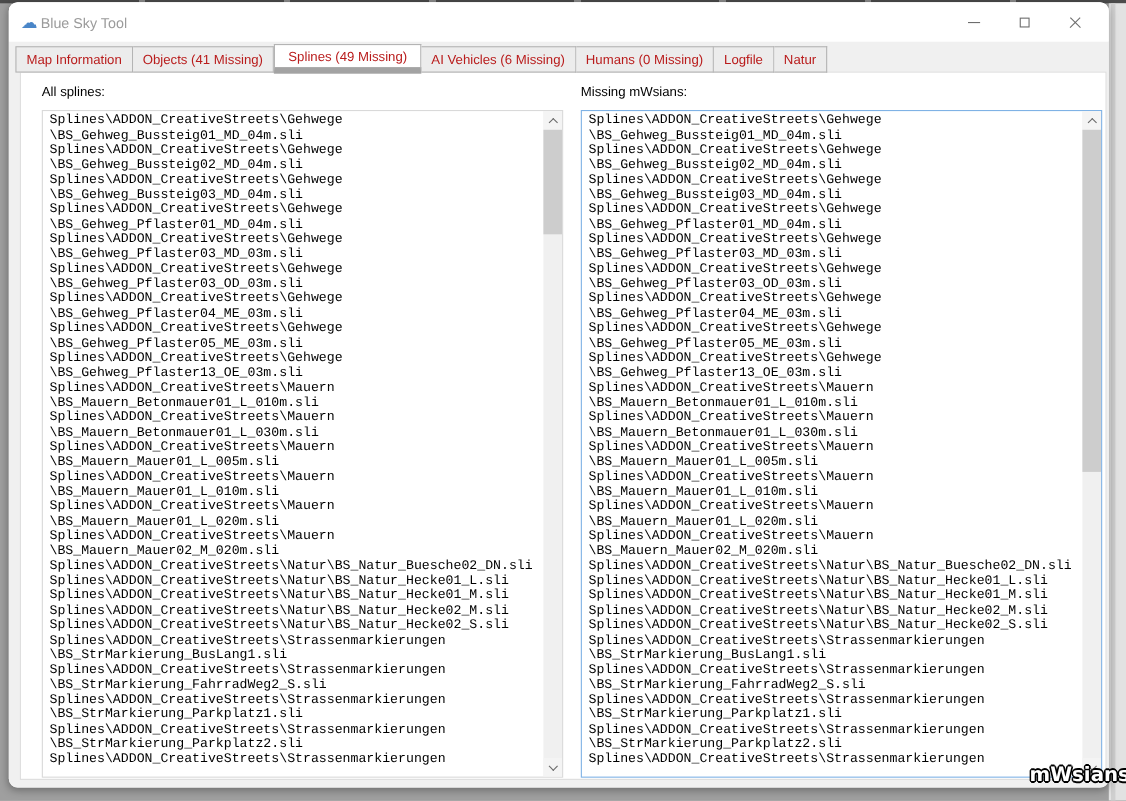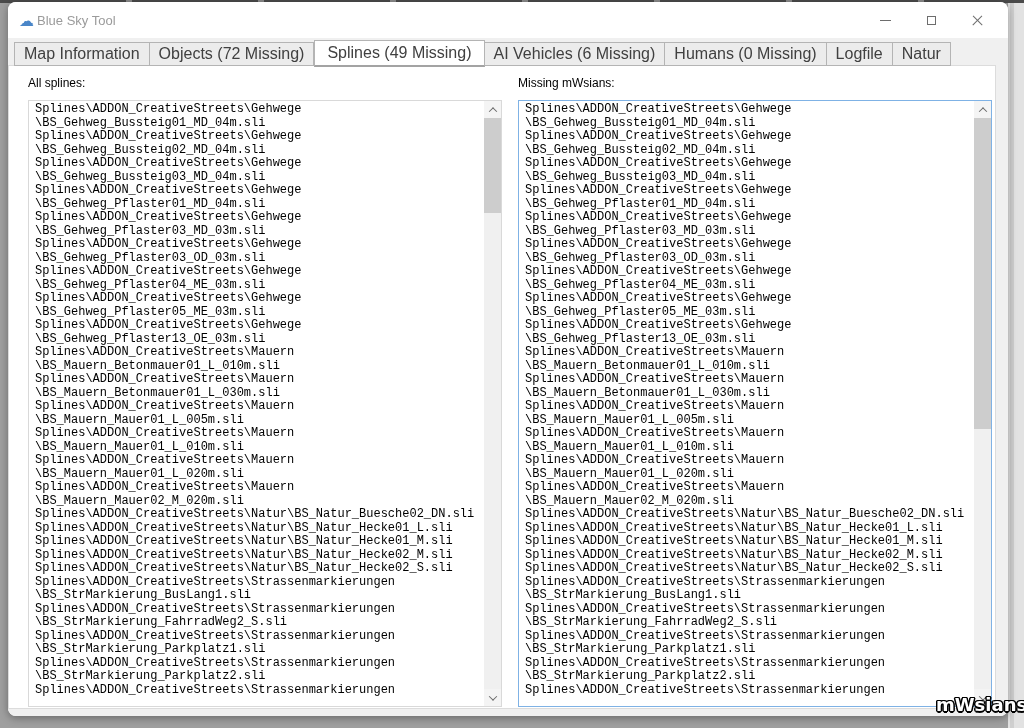--- a/index.html
+++ b/index.html
@@ -31,27 +31,27 @@
   .glyph-close div { position:absolute; left:0; top:6px; width:13px; height:1.4px; background:#6d6d6d; }
   .glyph-close div:nth-child(1){ transform:rotate(45deg); }
   .glyph-close div:nth-child(2){ transform:rotate(-45deg); }
 
   .client { position:absolute; left:0; top:36px; width:100%; height:678px; background:#f0f0f0;
     border-radius:0 0 8px 8px; }
 
   
   .tabstrip { position:absolute; left:6px; top:1px; height:27px; display:flex; align-items:flex-end; z-index:3; }
   .tab { height:24px; background:#ececec; border:1px solid #b4b4b4; border-left-width:0;
-    font-size:16px; color:#404040; padding:0 9px; display:flex; align-items:center; white-space:nowrap;text-align:right; }
+    font-size:12px; color:#b91c1c; padding:0 9px; display:flex; align-items:center; white-space:nowrap;text-align:right; }
   .tab:first-child { border-left-width:1px; }
-  .tab.active { height:27px; background:#ffffff; border-left-width:1px; border-bottom:2px solid #a3a3a3;
+  .tab.active { height:27px; background:#ffffff; border-left-width:1px; border-bottom:6px solid #a3a3a3;
     margin-bottom:-1px; z-index:4; position:relative; padding:0 12px; }
   .tab.active + .tab { border-left-width:0; }
 
-  .tabpage { position:absolute; left:0; top:27px; width:988px; height:644px;
+  .tabpage { position:absolute; left:10px; top:27px; width:988px; height:644px;
     background:#ffffff; border:1px solid #dcdcdc; z-index:2; }
 
   .pane-label { position:absolute; top:10px; font-size:12px; color:#000; }
   .label-all { left:19px; }
   .label-missing { left:509px; }
 
   .listbox { position:absolute; top:34px; width:474px; height:607px; background:#ffffff; overflow:hidden; }
   .listbox.all { left:19px; border:1px solid #d9d9d9; }
   .listbox.missing { left:509px; border:1px solid #7fb2e5; }
 
@@ -103,21 +103,21 @@
               <div></div>
               <div></div>
             </div>
           </div>
       </div>
     </div>
 
     <div class="client">
       <div class="tabstrip" id="tabstrip">
           <div class="tab">Map Information</div>
-          <div class="tab">Objects (72 Missing)</div>
+          <div class="tab">Objects (41 Missing)</div>
           <div class="tab active">Splines (49 Missing)</div>
           <div class="tab">AI Vehicles (6 Missing)</div>
           <div class="tab">Humans (0 Missing)</div>
           <div class="tab">Logfile</div>
           <div class="tab">Natur</div>
         </div>
 
       <div class="tabpage">
         <div class="pane-label label-all">All splines:</div>
         <div class="pane-label label-missing">Missing mWsians:</div>

